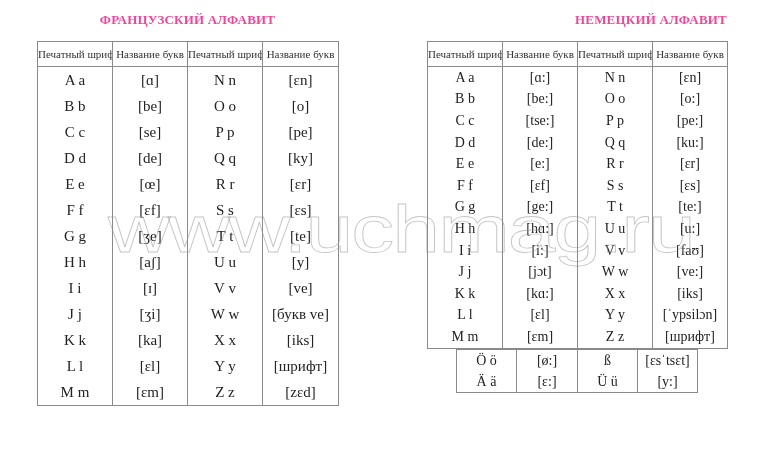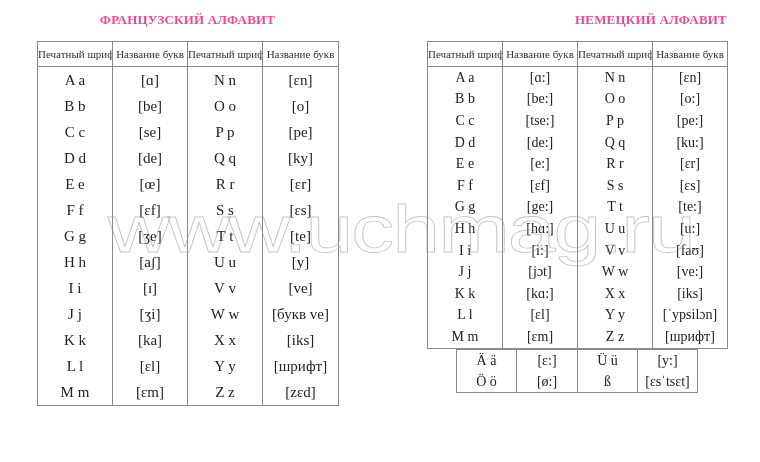--- a/index.html
+++ b/index.html
@@ -250,27 +250,27 @@
 
 <table id="de-extra">
   <colgroup>
       <col style="width:60px">
       <col style="width:61px">
       <col style="width:60px">
       <col style="width:60px">
     </colgroup>
   <tbody id="de-extra-body">
       <tr>
+        <td>Ö ö</td>
+        <td>[ø:]</td>
+        <td>ß</td>
+        <td>[ɛsˈtsɛt]</td>
+      </tr>
+      <tr>
         <td>Ä ä</td>
         <td>[ɛ:]</td>
         <td>Ü ü</td>
         <td>[y:]</td>
       </tr>
-      <tr>
-        <td>Ö ö</td>
-        <td>[ø:]</td>
-        <td>ß</td>
-        <td>[ɛsˈtsɛt]</td>
-      </tr>
     </tbody>
 </table>
 
 <div class="watermark">www.uchmag.ru</div>
 
 </body></html>

